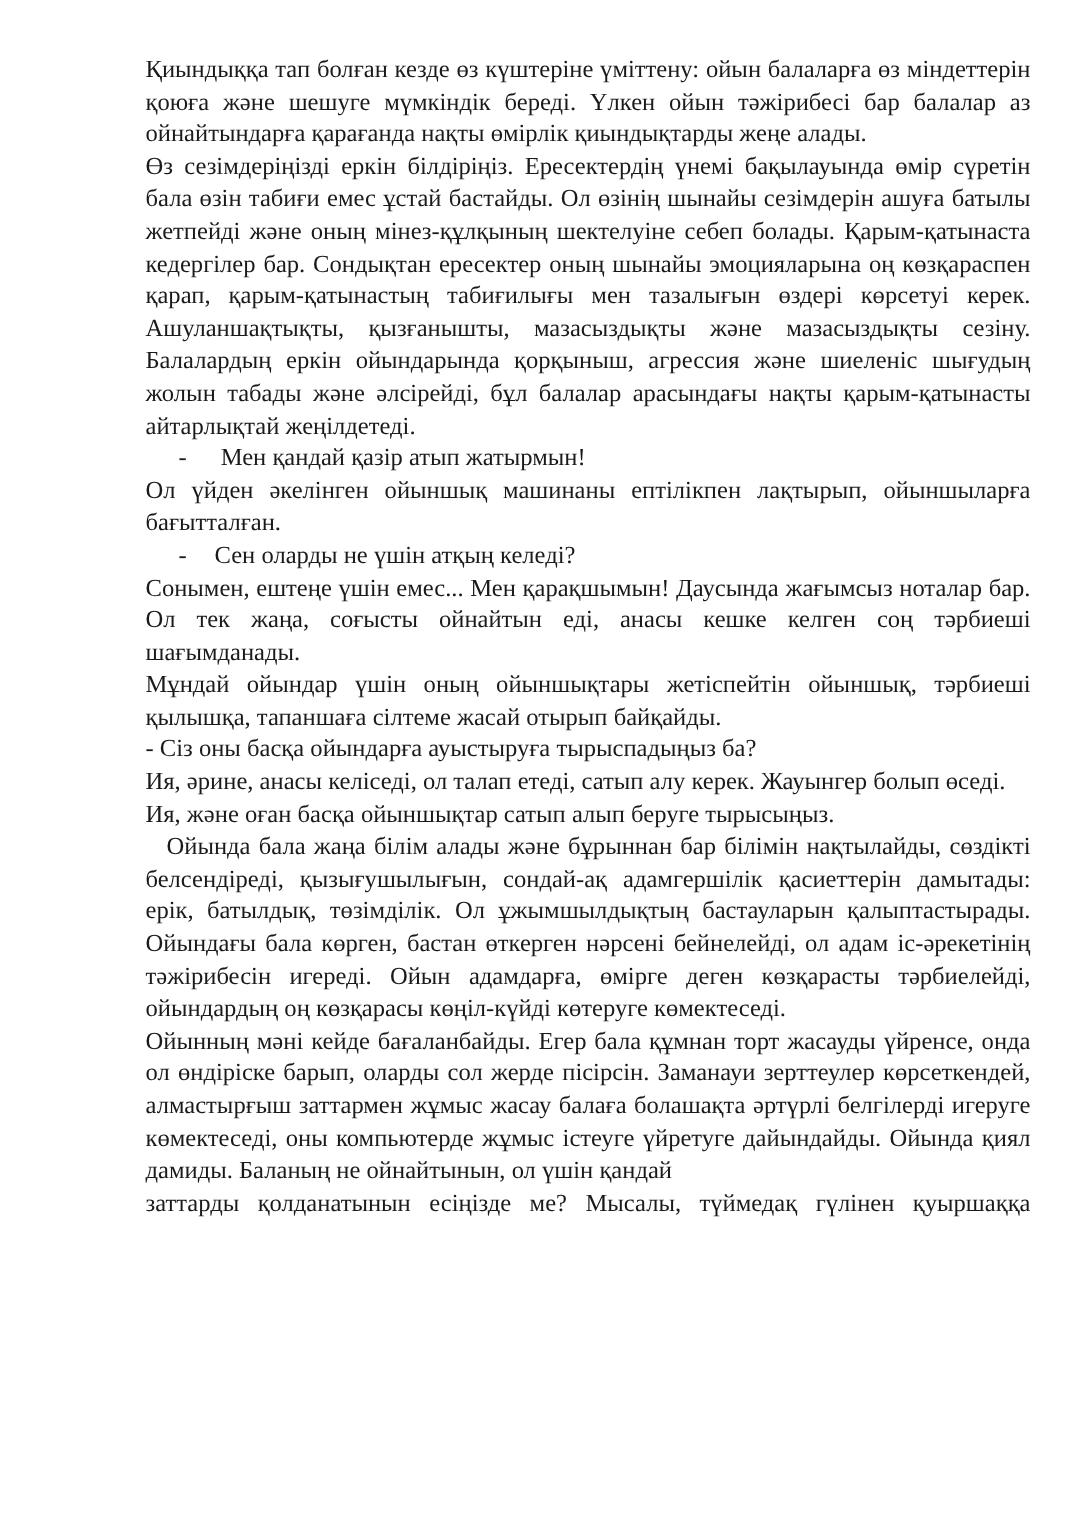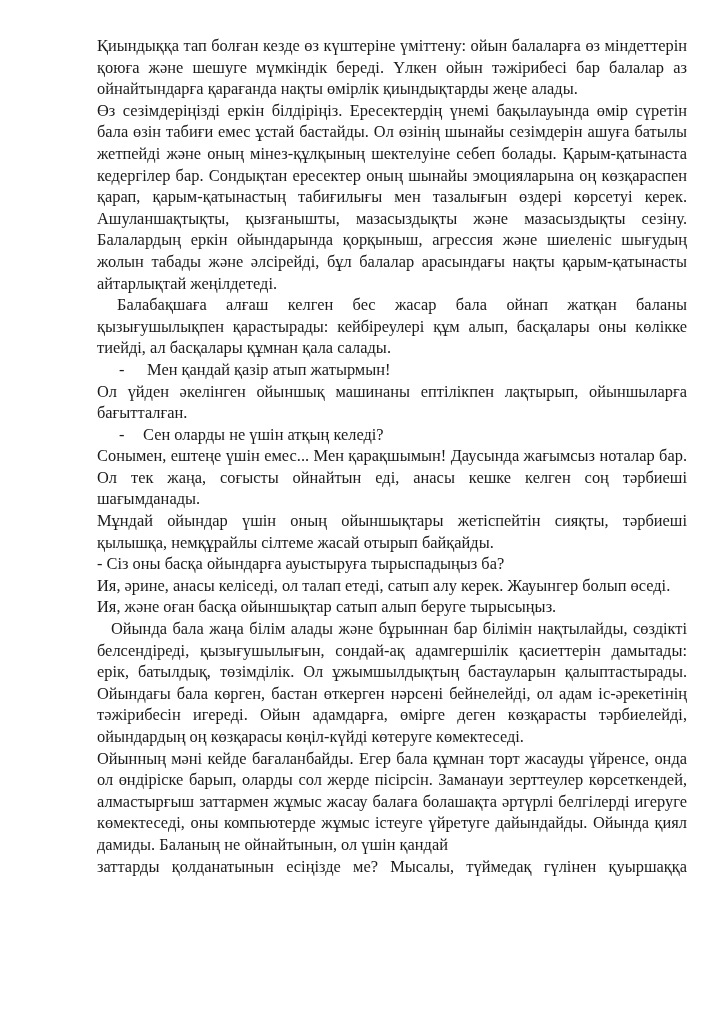--- a/index.html
+++ b/index.html
@@ -22,25 +22,24 @@
     .dash { margin: 0; padding-left: 22px; white-space: nowrap; }
     .dash .mark { display: inline-block; width: 24px; }
     .line-justify { text-align: justify; text-align-last: justify; margin: 0; }
   </style>
 </head>
 <body>
 
 <div class="page">
   <p class="p">Қиындыққа тап болған кезде өз күштеріне үміттену: ойын балаларға өз міндеттерін қоюға және шешуге мүмкіндік береді. Үлкен ойын тәжірибесі бар балалар аз ойнайтындарға қарағанда нақты өмірлік қиындықтарды жеңе алады.</p>
   <p class="p">Өз сезімдеріңізді еркін білдіріңіз. Ересектердің үнемі бақылауында өмір сүретін бала өзін табиғи емес ұстай бастайды. Ол өзінің шынайы сезімдерін ашуға батылы жетпейді және оның мінез-құлқының шектелуіне себеп болады. Қарым-қатынаста кедергілер бар. Сондықтан ересектер оның шынайы эмоцияларына оң көзқараспен қарап, қарым-қатынастың табиғилығы мен тазалығын өздері көрсетуі керек. Ашуланшақтықты, қызғанышты, мазасыздықты және мазасыздықты сезіну. Балалардың еркін ойындарында қорқыныш, агрессия және шиеленіс шығудың жолын табады және әлсірейді, бұл балалар арасындағы нақты қарым-қатынасты айтарлықтай жеңілдетеді.</p>
-  <p class="p indent">Балабақшаға алғаш келген бес жасар бала ойнап жатқан баланы қызығушылықпен қарастырады: кейбіреулері құм алып, басқалары оны көлікке тиейді, ал басқалары құмнан қала салады.</p>
   <p class="dash"><span class="mark">-</span><span> Мен қандай қазір атып жатырмын!</span></p>
   <p class="p">Ол үйден әкелінген ойыншық машинаны ептілікпен лақтырып, ойыншыларға бағытталған.</p>
   <p class="dash"><span class="mark">-</span><span>Сен оларды не үшін атқың келеді?</span></p>
   <p class="p">Сонымен, ештеңе үшін емес... Мен қарақшымын! Даусында жағымсыз ноталар бар. Ол тек жаңа, соғысты ойнайтын еді, анасы кешке келген соң тәрбиеші шағымданады.</p>
-  <p class="p">Мұндай ойындар үшін оның ойыншықтары жетіспейтін сияқты, тәрбиеші қылышқа, немқұрайлы сілтеме жасай отырып байқайды.</p>
+  <p class="p">Мұндай ойындар үшін оның ойыншықтары жетіспейтін ойыншық, тәрбиеші қылышқа, тапаншаға сілтеме жасай отырып байқайды.</p>
   <p class="p">- Сіз оны басқа ойындарға ауыстыруға тырыспадыңыз ба?</p>
   <p class="p">Ия, әрине, анасы келіседі, ол талап етеді, сатып алу керек. Жауынгер болып өседі.</p>
   <p class="p">Ия, және оған басқа ойыншықтар сатып алып беруге тырысыңыз.</p>
   <p class="p indent-small">Ойында бала жаңа білім алады және бұрыннан бар білімін нақтылайды, сөздікті белсендіреді, қызығушылығын, сондай-ақ адамгершілік қасиеттерін дамытады: ерік, батылдық, төзімділік. Ол ұжымшылдықтың бастауларын қалыптастырады. Ойындағы бала көрген, бастан өткерген нәрсені бейнелейді, ол адам іс-әрекетінің тәжірибесін игереді. Ойын адамдарға, өмірге деген көзқарасты тәрбиелейді, ойындардың оң көзқарасы көңіл-күйді көтеруге көмектеседі.</p>
   <p class="p">Ойынның мәні кейде бағаланбайды. Егер бала құмнан торт жасауды үйренсе, онда ол өндіріске барып, оларды сол жерде пісірсін. Заманауи зерттеулер көрсеткендей, алмастырғыш заттармен жұмыс жасау балаға болашақта әртүрлі белгілерді игеруге көмектеседі, оны компьютерде жұмыс істеуге үйретуге дайындайды. Ойында қиял дамиды. Баланың не ойнайтынын, ол үшін қандай</p>
   <p class="line-justify">заттарды қолданатынын есіңізде ме? Мысалы, түймедақ гүлінен қуыршаққа</p>
 </div>
 
 </body></html>

